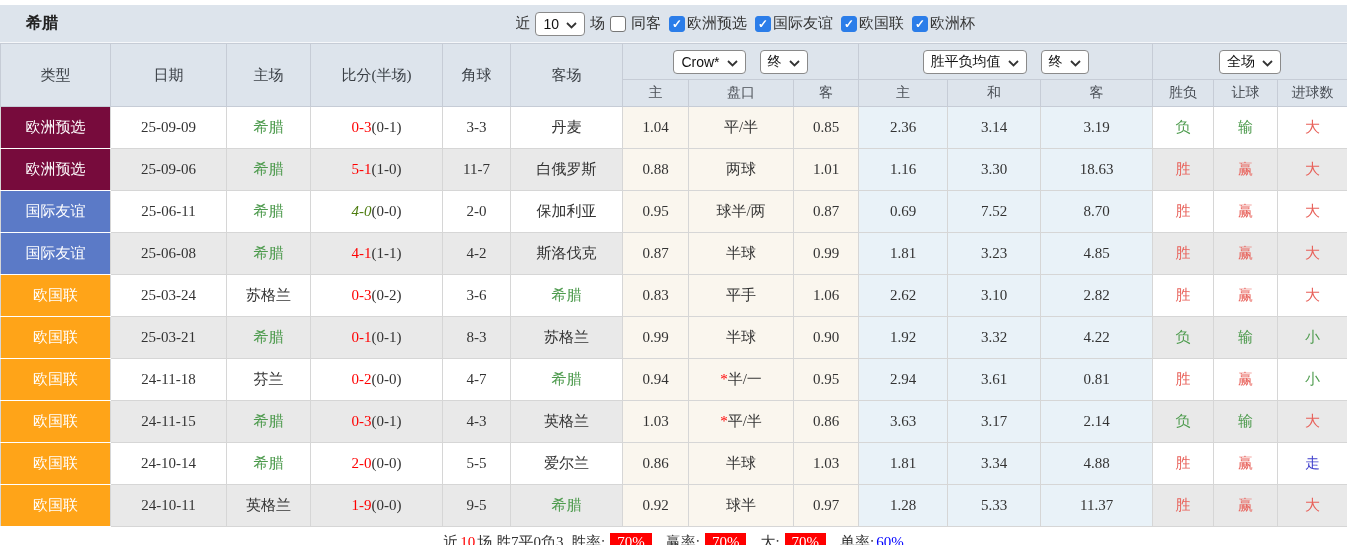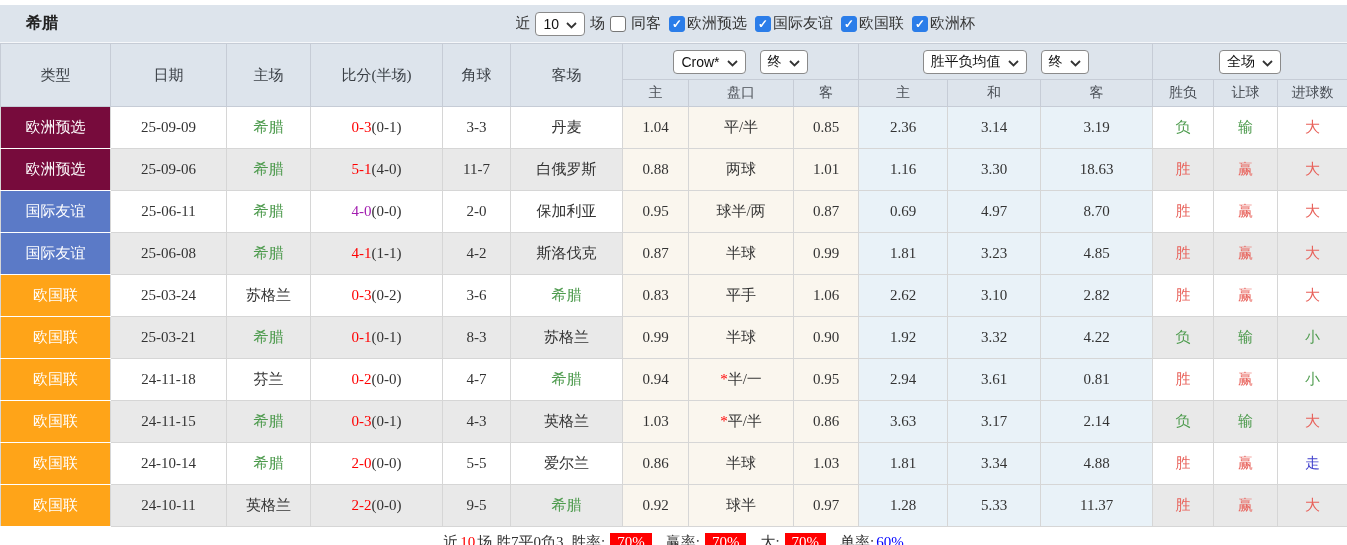--- a/index.html
+++ b/index.html
@@ -165,45 +165,45 @@
           <td class="c-avg">3.14</td>
           <td class="c-avg">3.19</td>
           <td class="c-res" style="color: rgb(77, 155, 77);">负</td>
           <td class="c-res" style="color: rgb(77, 155, 77);">输</td>
           <td class="c-res" style="color: rgb(232, 98, 91);">大</td>
         </tr>
         <tr class="even">
           <td class="c-type" style="background: rgb(119, 11, 60);">欧洲预选</td>
           <td class="c-plain">25-09-06</td>
           <td class="c-plain" style="color: rgb(78, 155, 78);">希腊</td>
-          <td class="c-plain"><span style="color: rgb(255, 0, 0);">5-1</span><span>(4-0)</span></td>
+          <td class="c-plain"><span style="color: rgb(255, 0, 0);">5-1</span><span>(1-0)</span></td>
           <td class="c-plain">11-7</td>
           <td class="c-plain">白俄罗斯</td>
           <td class="c-odds">0.88</td>
           <td class="c-odds">两球</td>
           <td class="c-odds">1.01</td>
           <td class="c-avg">1.16</td>
           <td class="c-avg">3.30</td>
           <td class="c-avg">18.63</td>
           <td class="c-res" style="color: rgb(232, 98, 91);">胜</td>
           <td class="c-res" style="color: rgb(232, 98, 91);">赢</td>
           <td class="c-res" style="color: rgb(232, 98, 91);">大</td>
         </tr>
         <tr>
           <td class="c-type" style="background: rgb(91, 122, 199);">国际友谊</td>
           <td class="c-plain">25-06-11</td>
           <td class="c-plain" style="color: rgb(78, 155, 78);">希腊</td>
-          <td class="c-plain"><span style="color: #a21caf;">4-0</span><span>(0-0)</span></td>
+          <td class="c-plain"><span style="color: #4d7c0f; font-style: italic;">4-0</span><span>(0-0)</span></td>
           <td class="c-plain">2-0</td>
           <td class="c-plain">保加利亚</td>
           <td class="c-odds">0.95</td>
           <td class="c-odds">球半/两</td>
           <td class="c-odds">0.87</td>
           <td class="c-avg">0.69</td>
-          <td class="c-avg">4.97</td>
+          <td class="c-avg">7.52</td>
           <td class="c-avg">8.70</td>
           <td class="c-res" style="color: rgb(232, 98, 91);">胜</td>
           <td class="c-res" style="color: rgb(232, 98, 91);">赢</td>
           <td class="c-res" style="color: rgb(232, 98, 91);">大</td>
         </tr>
         <tr class="even">
           <td class="c-type" style="background: rgb(91, 122, 199);">国际友谊</td>
           <td class="c-plain">25-06-08</td>
           <td class="c-plain" style="color: rgb(78, 155, 78);">希腊</td>
           <td class="c-plain"><span style="color: rgb(255, 0, 0);">4-1</span><span>(1-1)</span></td>
@@ -301,21 +301,21 @@
           <td class="c-avg">3.34</td>
           <td class="c-avg">4.88</td>
           <td class="c-res" style="color: rgb(232, 98, 91);">胜</td>
           <td class="c-res" style="color: rgb(232, 98, 91);">赢</td>
           <td class="c-res" style="color: rgb(64, 64, 204);">走</td>
         </tr>
         <tr class="even">
           <td class="c-type" style="background: rgb(255, 164, 24);">欧国联</td>
           <td class="c-plain">24-10-11</td>
           <td class="c-plain">英格兰</td>
-          <td class="c-plain"><span style="color: rgb(255, 0, 0);">2-2</span><span>(0-0)</span></td>
+          <td class="c-plain"><span style="color: rgb(255, 0, 0);">1-9</span><span>(0-0)</span></td>
           <td class="c-plain">9-5</td>
           <td class="c-plain" style="color: rgb(78, 155, 78);">希腊</td>
           <td class="c-odds">0.92</td>
           <td class="c-odds">球半</td>
           <td class="c-odds">0.97</td>
           <td class="c-avg">1.28</td>
           <td class="c-avg">5.33</td>
           <td class="c-avg">11.37</td>
           <td class="c-res" style="color: rgb(232, 98, 91);">胜</td>
           <td class="c-res" style="color: rgb(232, 98, 91);">赢</td>

